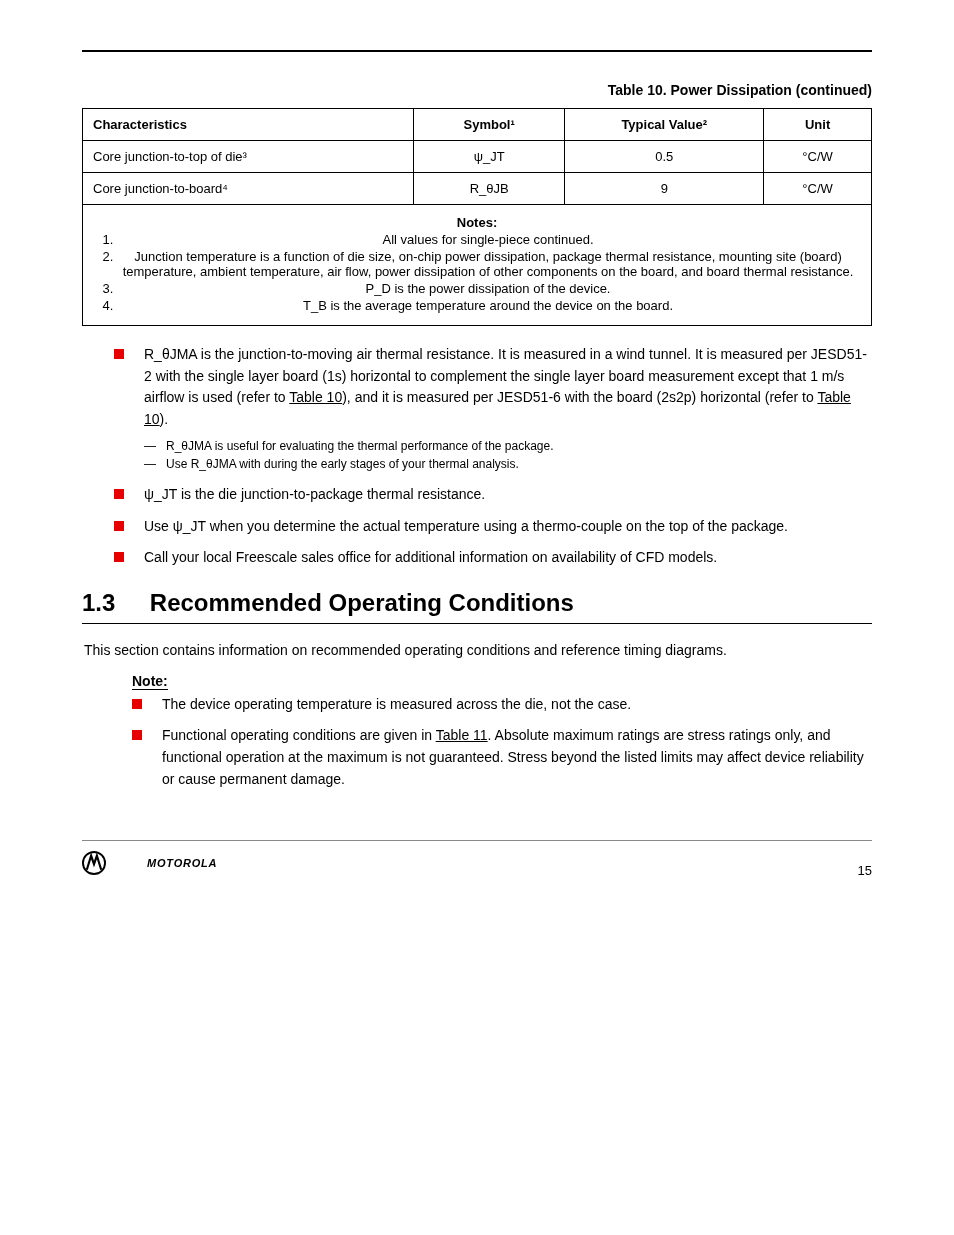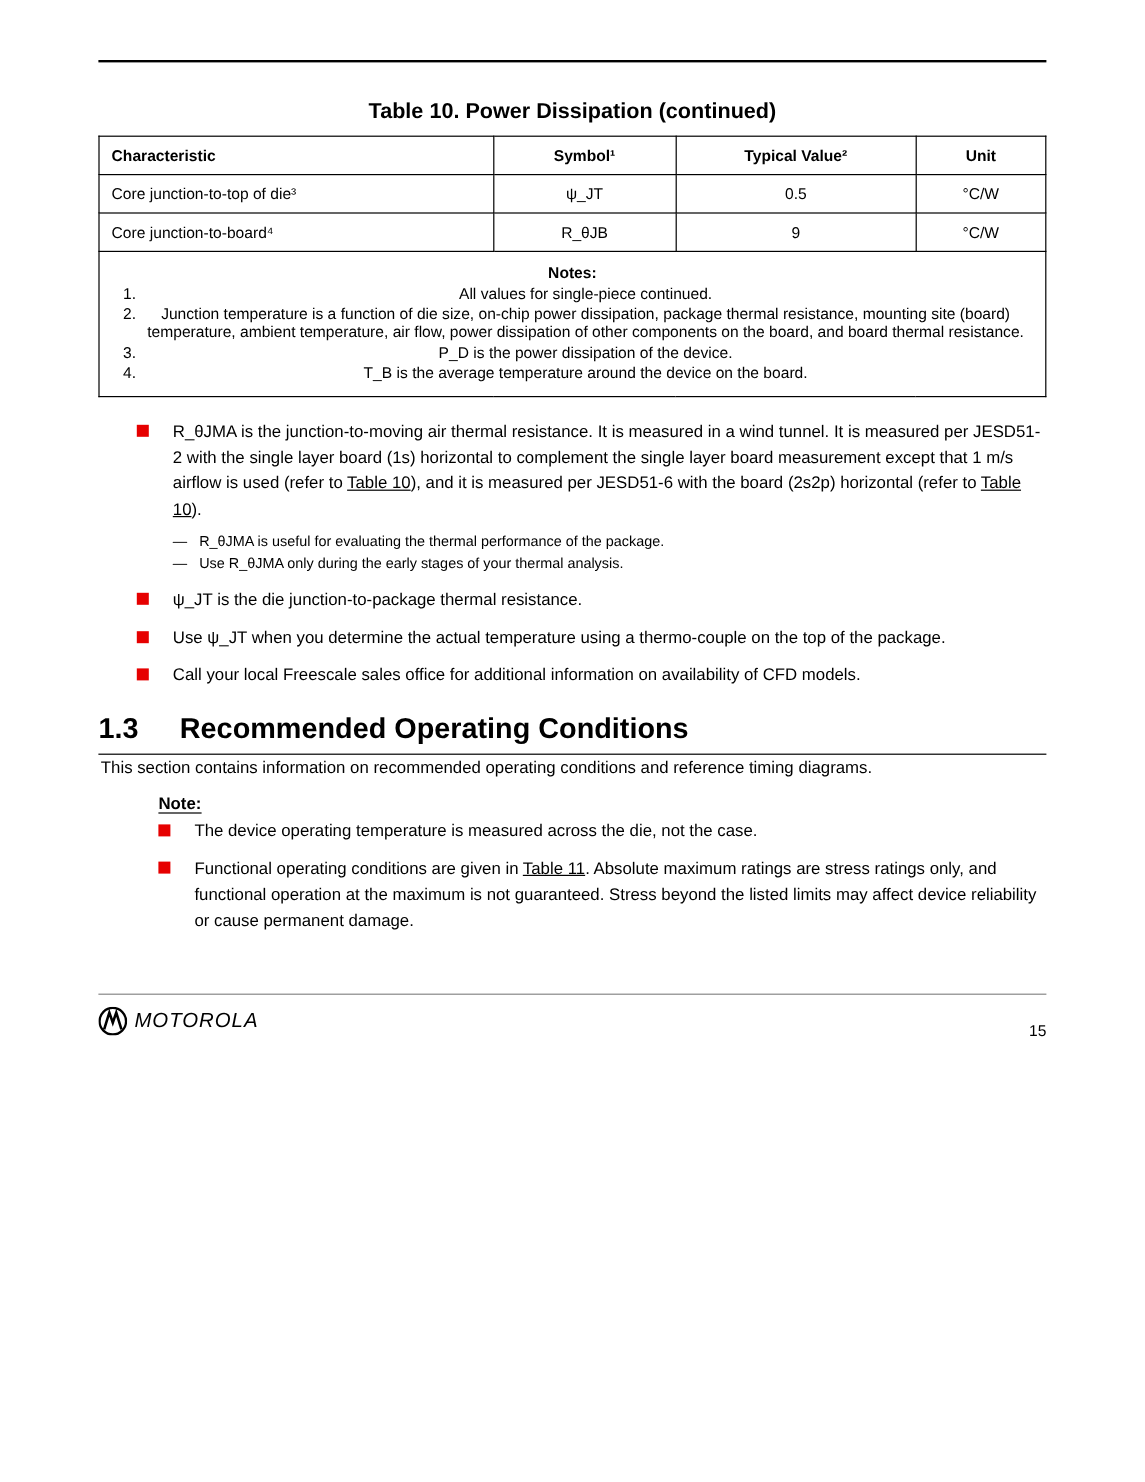--- a/index.html
+++ b/index.html
@@ -1,62 +1,62 @@
 <!DOCTYPE html>
 <html><head>
 <meta charset="utf-8">
 <style>
   * { box-sizing: border-box; margin: 0; padding: 0; }
   html, body { width: 954px; background: #fff; font-family: Arial, Helvetica, sans-serif; color: #000; }
   .page { width: 954px; padding: 50px 82px 30px 82px; position: relative; }
   .header-right { text-align: right; font-size: 14px; font-weight: bold; margin-bottom: 8px; }
   .top-rule { border-top: 2px solid #000; margin-bottom: 30px; }
-  .table-caption { text-align: center; font-size: 18px; font-weight: bold; margin-bottom: 10px; }
+  .table-caption { text-align: right; font-size: 14px; font-weight: bold; margin-bottom: 10px; }
   table.spec { width: 100%; border-collapse: collapse; margin-bottom: 18px; }
   table.spec th, table.spec td { border: 1px solid #000; padding: 8px 10px; font-size: 13px; text-align: center; vertical-align: middle; }
   table.spec th { font-weight: bold; }
   table.spec td.left, table.spec th.left { text-align: left; }
   table.spec td.notes { text-align: center; padding: 10px 12px; }
   .notes-title { font-weight: bold; font-size: 13px; }
   ol.note-list { margin: 2px 0 0 22px; padding: 0; font-size: 13px; }
   ol.note-list li { margin-bottom: 2px; }
   ul.bullets { list-style: none; margin-left: 32px; margin-bottom: 20px; }
   ul.bullets > li { position: relative; padding-left: 30px; font-size: 14px; line-height: 1.55; margin-bottom: 10px; }
   ul.bullets > li::before { content: ""; position: absolute; left: 0; top: 5px; width: 10px; height: 10px; background: #e60000; }
   .u { text-decoration: underline; }
   ul.sub-bullets { list-style: none; margin: 6px 0 0 0; }
   ul.sub-bullets li { position: relative; padding-left: 22px; font-size: 12px; line-height: 1.55; }
   ul.sub-bullets li::before { content: "—"; position: absolute; left: 0; top: 0; }
   .section-num { font-size: 24px; font-weight: bold; font-family: Arial, Helvetica, sans-serif; }
   .section-title { font-size: 24px; font-weight: bold; font-family: Arial, Helvetica, sans-serif; margin-left: 30px; }
-  .section-row { border-bottom: 1.8px solid #000; padding-bottom: 6px; margin-top: 10px; }
+  .section-row { border-bottom: 1.8px solid #000; padding-bottom: 6px; margin-bottom: 16px; margin-top: 10px; }
   .body-text { font-size: 14px; line-height: 1.55; margin-bottom: 10px; margin-left: 2px; }
   .note-block { margin-left: 50px; margin-top: 4px; margin-bottom: 10px; }
   .note-label { font-family: Arial, sans-serif; font-weight: bold; font-size: 14px; border-bottom: 1px solid #000; display: inline-block; margin-bottom: 4px; }
   .footer { width: 954px; padding: 0 82px 40px 82px; }
   .footer-rule { border-top: 1.5px solid #888; margin-bottom: 10px; }
   .footer-row { position: relative; height: 36px; }
   .logo-wrap { position: absolute; left: 0; top: 0; display: flex; align-items: center; gap: 6px; }
   .logo-m { width: 24px; height: 24px; }
-  .logo-text { font-family: Arial, sans-serif; font-weight: 400; font-size: 17px; letter-spacing: 0.8px; font-style: italic; }
+  .logo-text { font-family: Arial, sans-serif; font-weight: 700; font-size: 11px; letter-spacing: 0.8px; font-style: italic; margin-left: 35px; }
   .footer-center { position: absolute; left: 0; right: 0; text-align: center; font-size: 11px; line-height: 1.3; top: 0; }
   .footer-pagenum { position: absolute; right: 0; top: 12px; font-size: 13px; }
 </style>
 </head>
 <body>
 
 <div class="page">
   <div class="top-rule"></div>
 
   <div class="table-caption">Table 10. Power Dissipation (continued)</div>
 
   <table class="spec">
     <thead>
       <tr>
-        <th class="left">Characteristic</th>
+        <th class="left">Characteristics</th>
         <th>Symbol¹</th>
         <th>Typical Value²</th>
         <th>Unit</th>
       </tr>
     </thead>
     <tbody>
       <tr>
         <td class="left">Core junction-to-top of die³</td>
         <td>ψ_JT</td>
         <td>0.5</td>
@@ -80,21 +80,21 @@
         </td>
       </tr>
     </tbody>
   </table>
 
   <ul class="bullets">
     <li>
       <span>R_θJMA is the junction-to-moving air thermal resistance. It is measured in a wind tunnel. It is measured per JESD51-2 with the single layer board (1s) horizontal to complement the single layer board measurement except that 1 m/s airflow is used (refer to </span><span class="u">Table 10</span><span>), and it is measured per JESD51-6 with the board (2s2p) horizontal (refer to </span><span class="u">Table 10</span><span>).</span>
       <ul class="sub-bullets">
         <li>R_θJMA is useful for evaluating the thermal performance of the package.</li>
-        <li>Use R_θJMA only during the early stages of your thermal analysis.</li>
+        <li>Use R_θJMA with during the early stages of your thermal analysis.</li>
       </ul>
     </li>
     <li>ψ_JT is the die junction-to-package thermal resistance.</li>
     <li>Use ψ_JT when you determine the actual temperature using a thermo-couple on the top of the package.</li>
     <li>Call your local Freescale sales office for additional information on availability of CFD models.</li>
   </ul>
 
   <div class="section-row">
     <span class="section-num">1.3</span>
     <span class="section-title">Recommended Operating Conditions</span>

